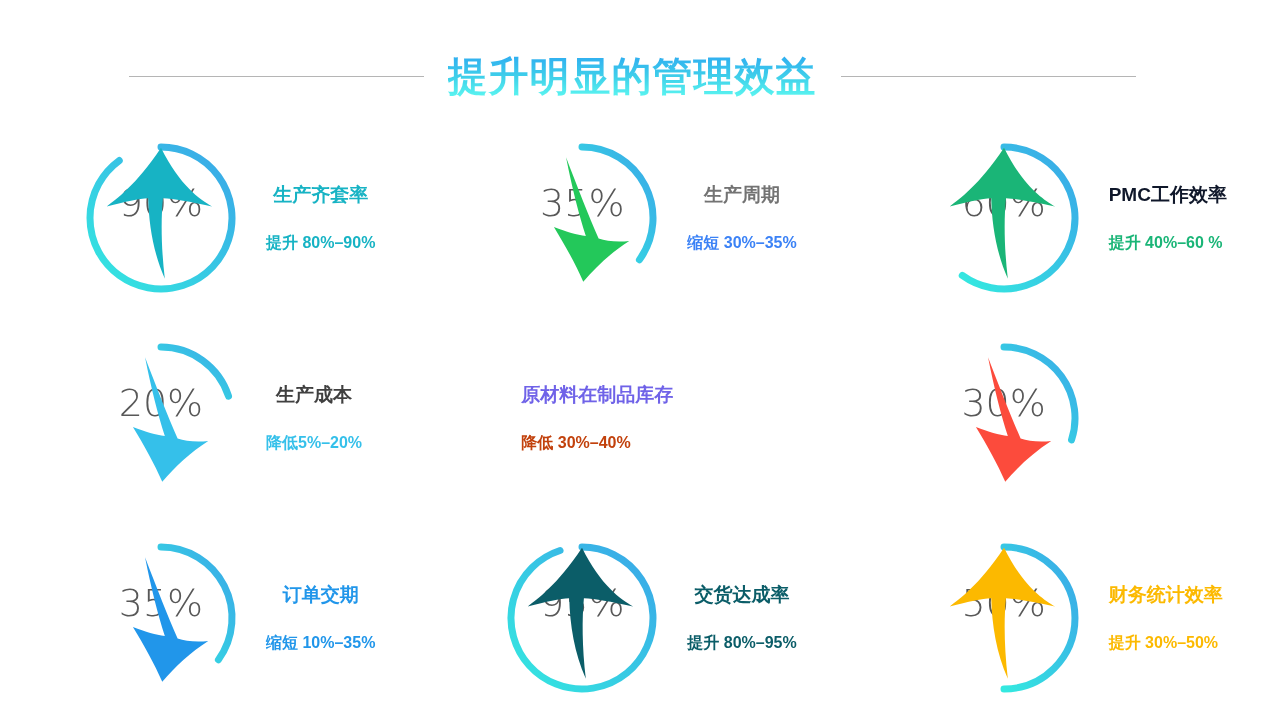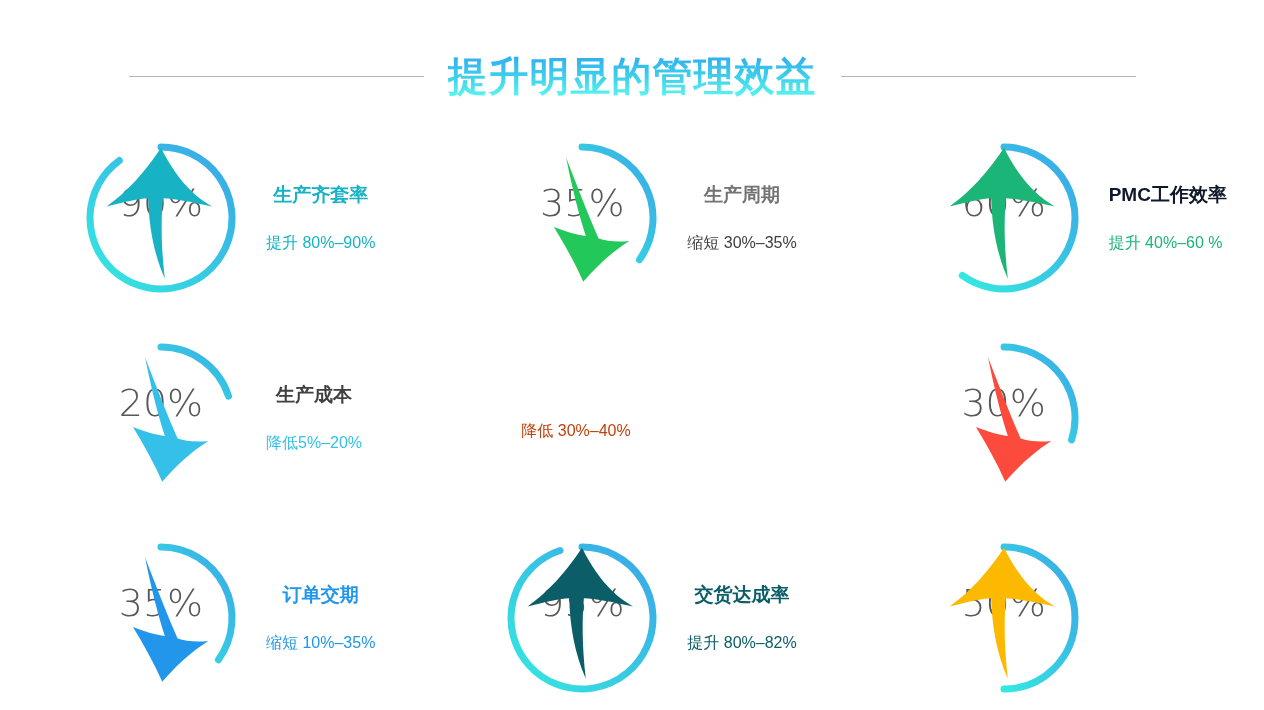--- a/index.html
+++ b/index.html
@@ -59,21 +59,21 @@
 
   
   .labels{
     margin-left:22px;
     display:flex;flex-direction:column;justify-content:center;
   }
   .lbl-title{
     font-size:19px;font-weight:bold;line-height:24px;white-space:nowrap;text-align:center;
   }
   .lbl-sub{
-    font-size:16px;font-weight:normal;line-height:20px;white-space:nowrap;
+    font-size:16px;font-weight:bold;line-height:20px;white-space:nowrap;
     margin-top:26px;
   }
 </style>
 </head>
 <body>
 
 <div class="slide">
 
   <div class="header">
     <div class="rule rule-left"></div>
@@ -122,21 +122,21 @@
             <div class="pct">35%</div>
             <div class="arrow">
               <svg viewBox="0 0 26 26" width="22" height="26">
                 <path d="M10.5 3.5 C 11.5 8.5 12.5 12.5 13.6 15.8 C 12.2 15.6 10.6 15.2 8.6 14.4 C 10.3 17.2 12.0 20.2 13.2 23 C 15.2 20.6 17.6 18.4 20.4 16.6 C 18.4 16.8 16.8 16.6 15.6 16.2 C 14.0 12.6 12.3 8.2 10.5 3.5 Z" fill="#23c85a"></path>
               </svg>
             </div>
           </div>
         </div>
         <div class="labels">
           <div class="lbl-title" style="color:#737373">生产周期</div>
-          <div class="lbl-sub" style="color:#404040">缩短 30%–35%</div>
+          <div class="lbl-sub" style="color:#3b82f6">缩短 30%–35%</div>
         </div>
       </div>
       <div class="cell">
         <div class="gauge">
           <svg viewBox="0 0 166 166">
             <defs>
               <linearGradient id="gr2" x1="1" y1="0" x2="0" y2="1">
                 <stop offset="0%" stop-color="#3aa5e8"></stop>
                 <stop offset="100%" stop-color="#34e9e0"></stop>
               </linearGradient>
@@ -177,20 +177,21 @@
             </div>
           </div>
         </div>
         <div class="labels">
           <div class="lbl-title" style="color:#404040">生产成本</div>
           <div class="lbl-sub" style="color:#35c0ea">降低5%–20%</div>
         </div>
       </div>
       <div class="cell">
         <div class="labels">
+          <div class="lbl-title" style="color:#6f62e8">原材料在制品库存</div>
           <div class="lbl-sub" style="color:#c2410c">降低 30%–40%</div>
         </div>
       </div>
       <div class="cell">
         <div class="gauge">
           <svg viewBox="0 0 166 166">
             <defs>
               <linearGradient id="gr5" x1="1" y1="0" x2="0" y2="1">
                 <stop offset="0%" stop-color="#3aa5e8"></stop>
                 <stop offset="100%" stop-color="#34e9e0"></stop>
@@ -248,21 +249,21 @@
             <div class="pct">95%</div>
             <div class="arrow">
               <svg viewBox="0 0 26 26" width="22" height="26">
                 <path d="M13 2 C 9 8 6 10 4.5 11.2 C 7.5 10.4 9.5 10.0 11 9.9 C 11.1 14 11.8 18.5 13.6 22.5 C 13.0 17.5 13.0 13.0 13.3 9.9 C 15 10.0 17.5 10.4 21 11.2 C 19 10 16 8 13 2 Z" fill="#0b5d68"></path>
               </svg>
             </div>
           </div>
         </div>
         <div class="labels">
           <div class="lbl-title" style="color:#0b5d68">交货达成率</div>
-          <div class="lbl-sub" style="color:#0b5d68">提升 80%–82%</div>
+          <div class="lbl-sub" style="color:#0b5d68">提升 80%–95%</div>
         </div>
       </div>
       <div class="cell">
         <div class="gauge">
           <svg viewBox="0 0 166 166">
             <defs>
               <linearGradient id="gr8" x1="1" y1="0" x2="0" y2="1">
                 <stop offset="0%" stop-color="#3aa5e8"></stop>
                 <stop offset="100%" stop-color="#34e9e0"></stop>
               </linearGradient>
@@ -271,16 +272,20 @@
           </svg>
           <div class="gauge-center">
             <div class="pct">50%</div>
             <div class="arrow">
               <svg viewBox="0 0 26 26" width="22" height="26">
                 <path d="M13 2 C 9 8 6 10 4.5 11.2 C 7.5 10.4 9.5 10.0 11 9.9 C 11.1 14 11.8 18.5 13.6 22.5 C 13.0 17.5 13.0 13.0 13.3 9.9 C 15 10.0 17.5 10.4 21 11.2 C 19 10 16 8 13 2 Z" fill="#fcb900"></path>
               </svg>
             </div>
           </div>
         </div>
+        <div class="labels">
+          <div class="lbl-title" style="color:#fcb900">财务统计效率</div>
+          <div class="lbl-sub" style="color:#fcb900">提升 30%–50%</div>
+        </div>
       </div>
     </div>
 
 </div>
 
 </body></html>

